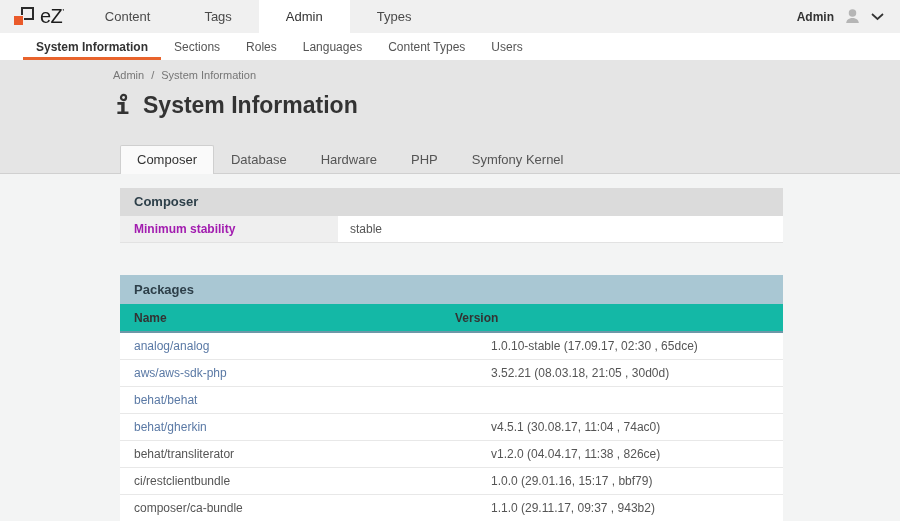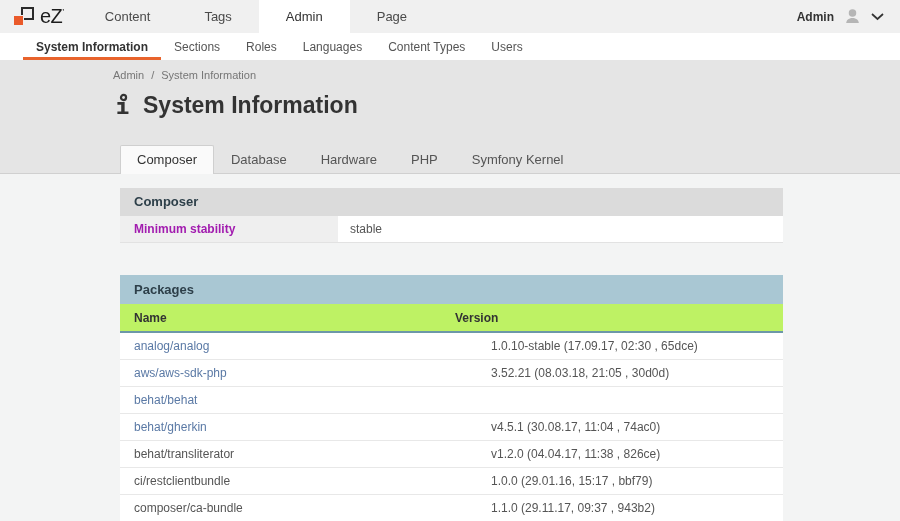--- a/index.html
+++ b/index.html
@@ -101,21 +101,21 @@
     color:#a21caf; line-height:27px; padding-left:14px;
   }
   .kv-value {
     flex:1; background:#ffffff; font-size:12px; color:#555;
     line-height:27px; padding-left:12px;
   }
 
   .packages { margin-top:32px; }
   .packages .section-header { height:29px; line-height:29px; background:#a9c7d3; }
   .pkg-head {
-    display:flex; height:29px; background:#bef264;
+    display:flex; height:29px; background:#14b8a6;
     border-bottom:2px solid #6d98a8;
   }
   .pkg-head span {
     font-size:12px; font-weight:700; color:#333; line-height:28px;
   }
   .pkg-row { display:flex; height:27px; background:#ffffff; border-bottom:1px solid #e8e8e8;gap:36px; }
   .cell { font-size:12px; line-height:27px; color:#555; }
   .cell.name, .pkg-head .col-name { width:335px; padding-left:14px; }
   .cell.version, .pkg-head .col-version { flex:1; padding-left:0; }
   .cell.name.link { color:#5a79a5; cursor:pointer; }
@@ -128,21 +128,21 @@
     <span class="logo-mark">
       <span class="sq-outline"></span>
       <span class="sq-orange"></span>
     </span>
     <span class="logo-text">eZ</span>
   </div>
   <nav class="main-nav">
     <a>Content</a>
     <a>Tags</a>
     <a class="active">Admin</a>
-    <a>Page</a>
+    <a>Types</a>
   </nav>
   <div class="user-menu">
     <span class="user-name">Admin</span>
     <span class="avatar">
       <svg width="21" height="21" viewBox="0 0 24 24">
         <circle cx="12" cy="8" r="4.3" fill="#b5b5b5"></circle>
         <path d="M12 13.6c-4.5 0-7.2 2.7-7.2 5.9h14.4c0-3.2-2.7-5.9-7.2-5.9z" fill="#b5b5b5"></path>
       </svg>
     </span>
     <span class="chev">

